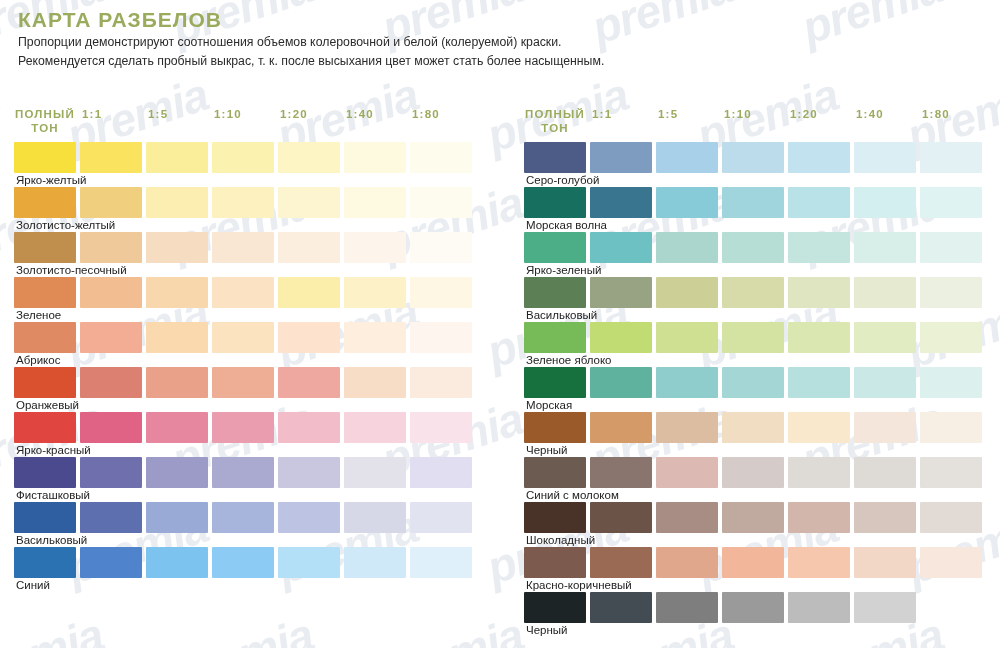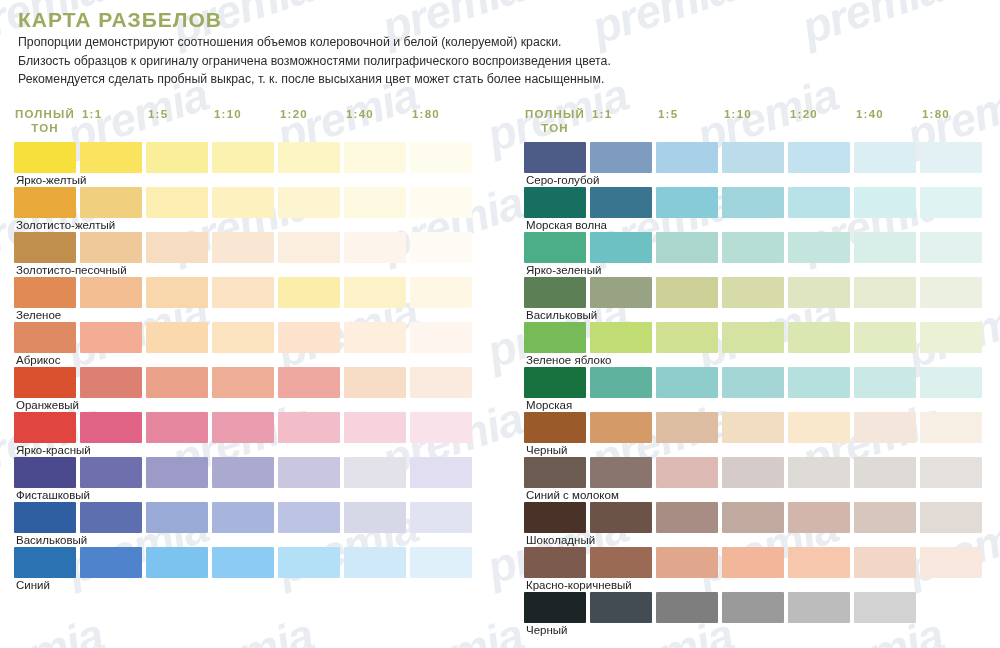--- a/index.html
+++ b/index.html
@@ -101,21 +101,20 @@
     <div class="wm" style="left: 590px; top: 628px;">premia</div>
     <div class="wm" style="left: 800px; top: 628px;">premia</div>
   </div>
 
 <div id="page">
 
   <div id="title">КАРТА РАЗБЕЛОВ</div>
 
   <div id="desc">
     <div class="desc-line">Пропорции демонстрируют соотношения объемов колеровочной и белой (колеруемой) краски.</div>
-    <div class="desc-line">Близость образцов к оригиналу ограничена возможностями полиграфического воспроизведения цвета.</div>
     <div class="desc-line">Рекомендуется сделать пробный выкрас, т. к. после высыхания цвет может стать более насыщенным.</div>
   </div>
 
   <div class="panel" id="panel-left">
       <div class="head-row">
         <div class="head-cell full" style="left: 0px;">ПОЛНЫЙ ТОН</div>
         <div class="head-cell" style="left: 68px;">1:1</div>
         <div class="head-cell" style="left: 134px;">1:5</div>
         <div class="head-cell" style="left: 200px;">1:10</div>
         <div class="head-cell" style="left: 266px;">1:20</div>

